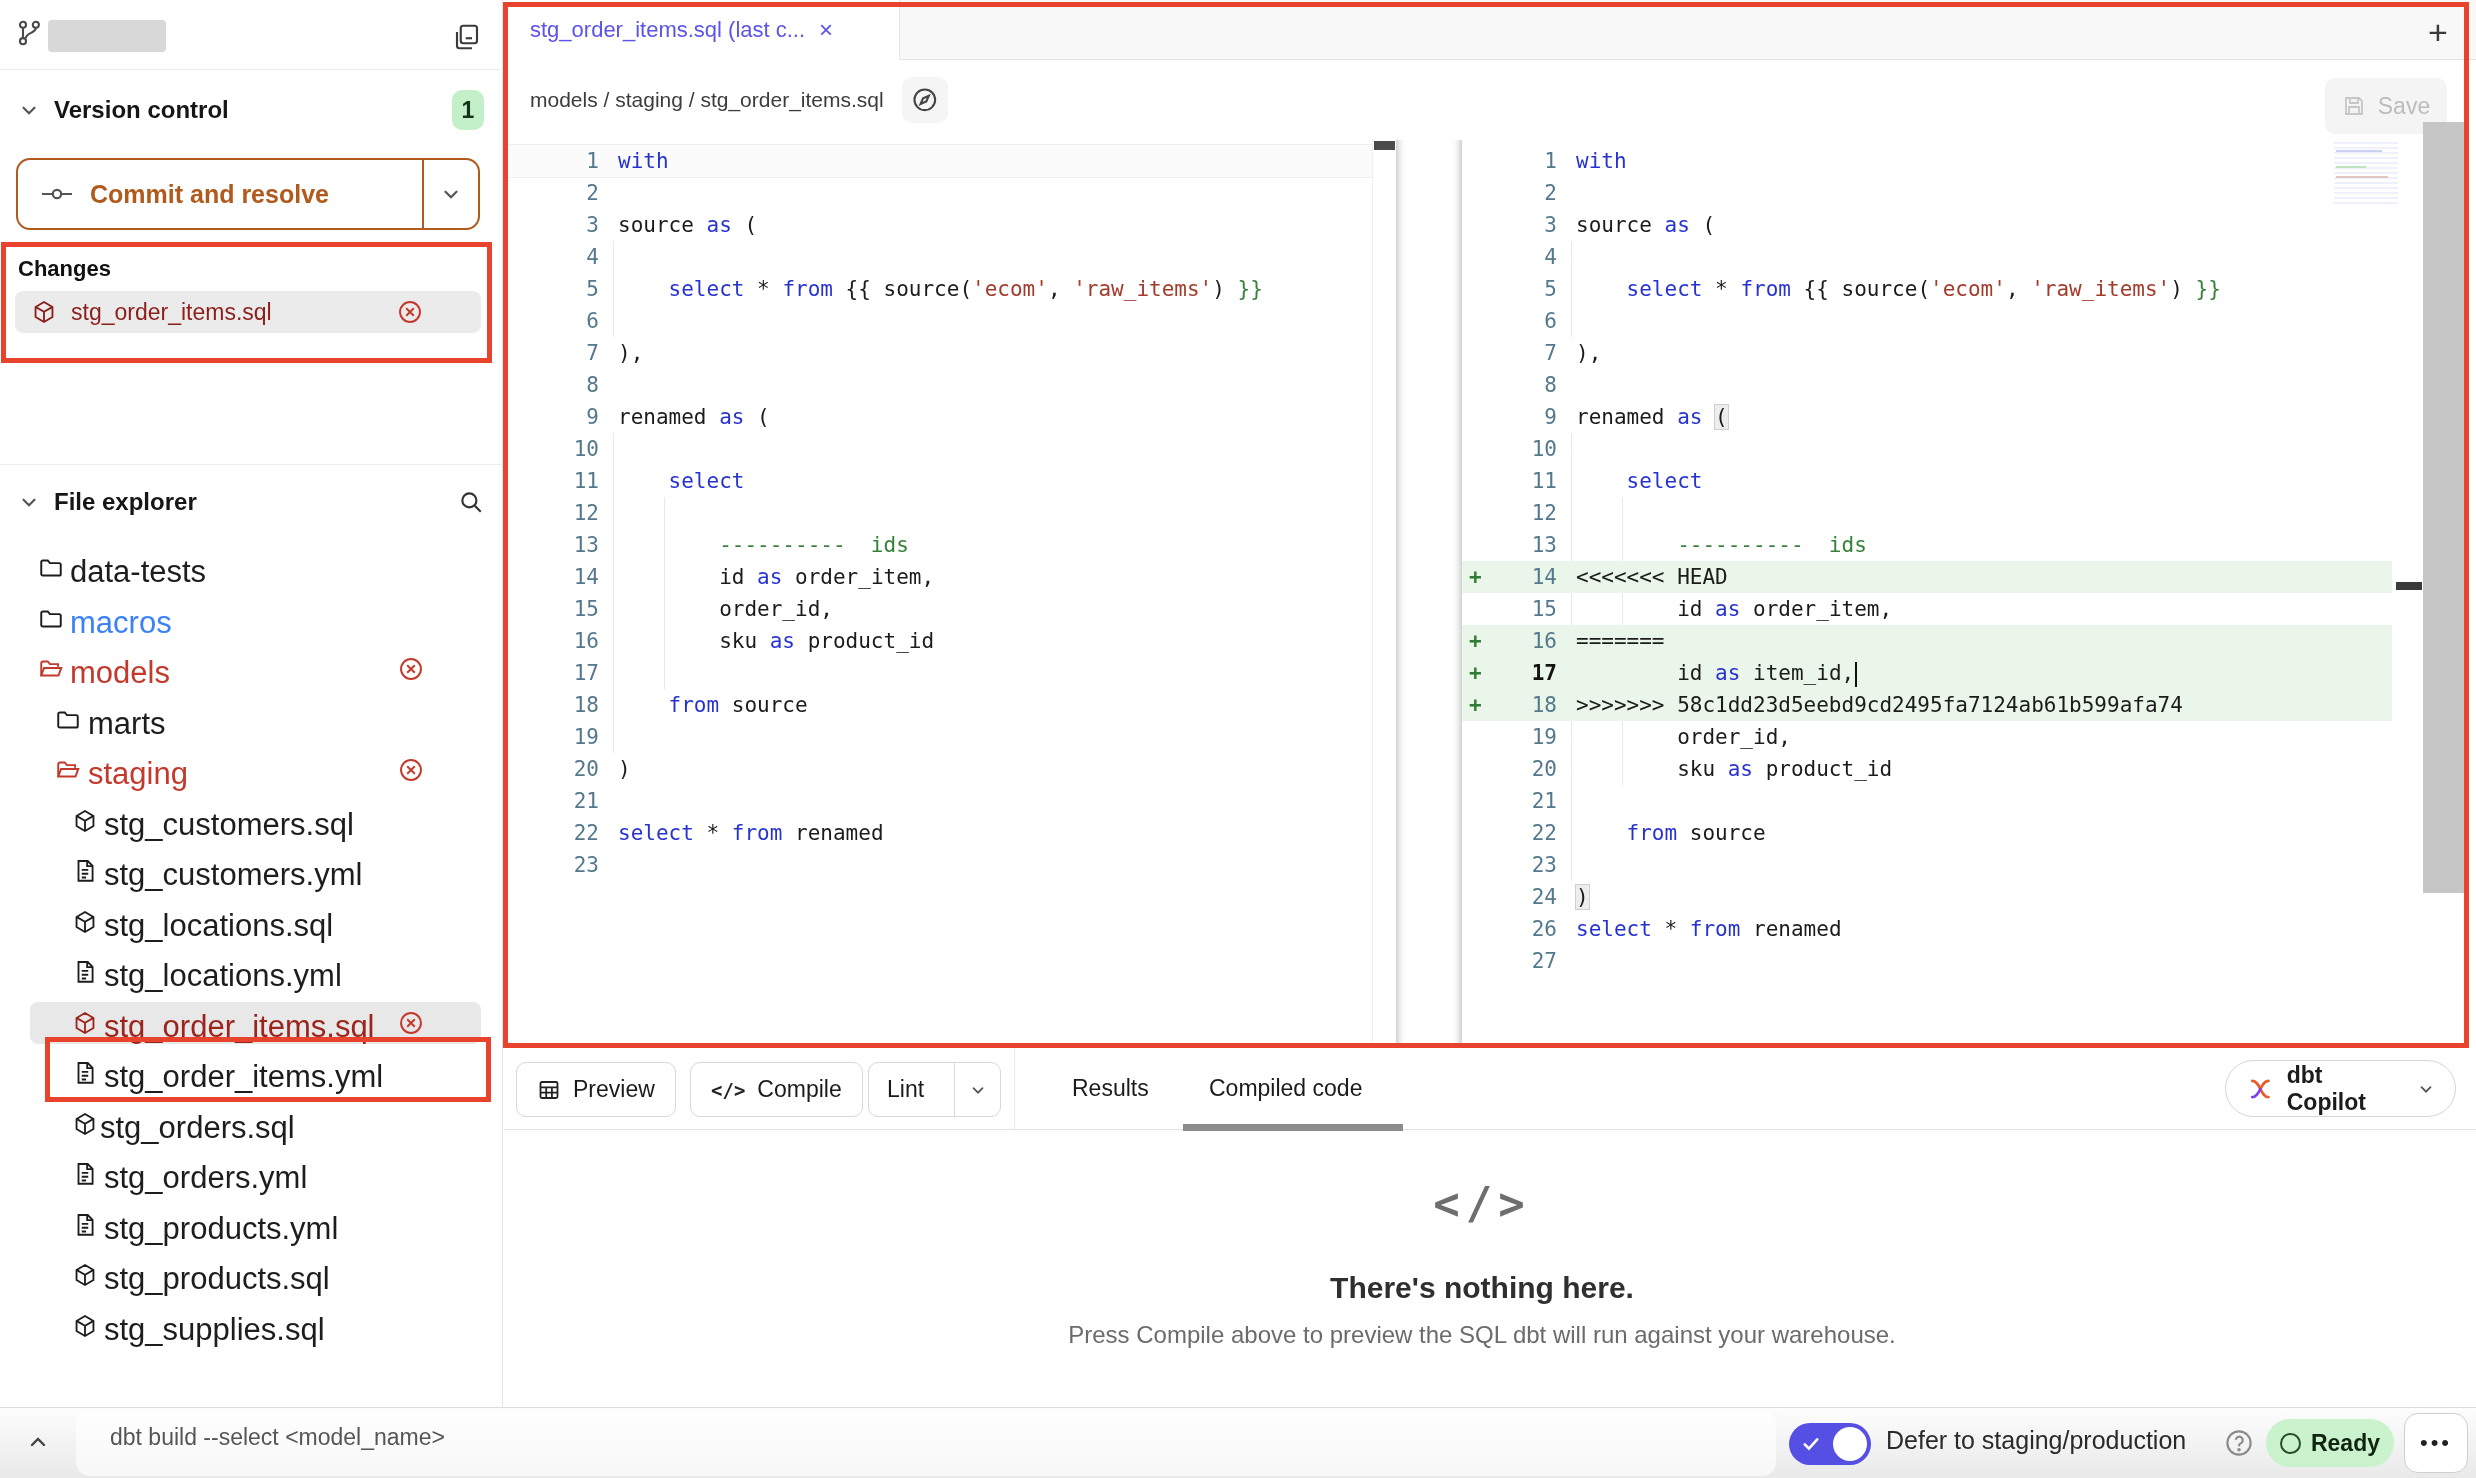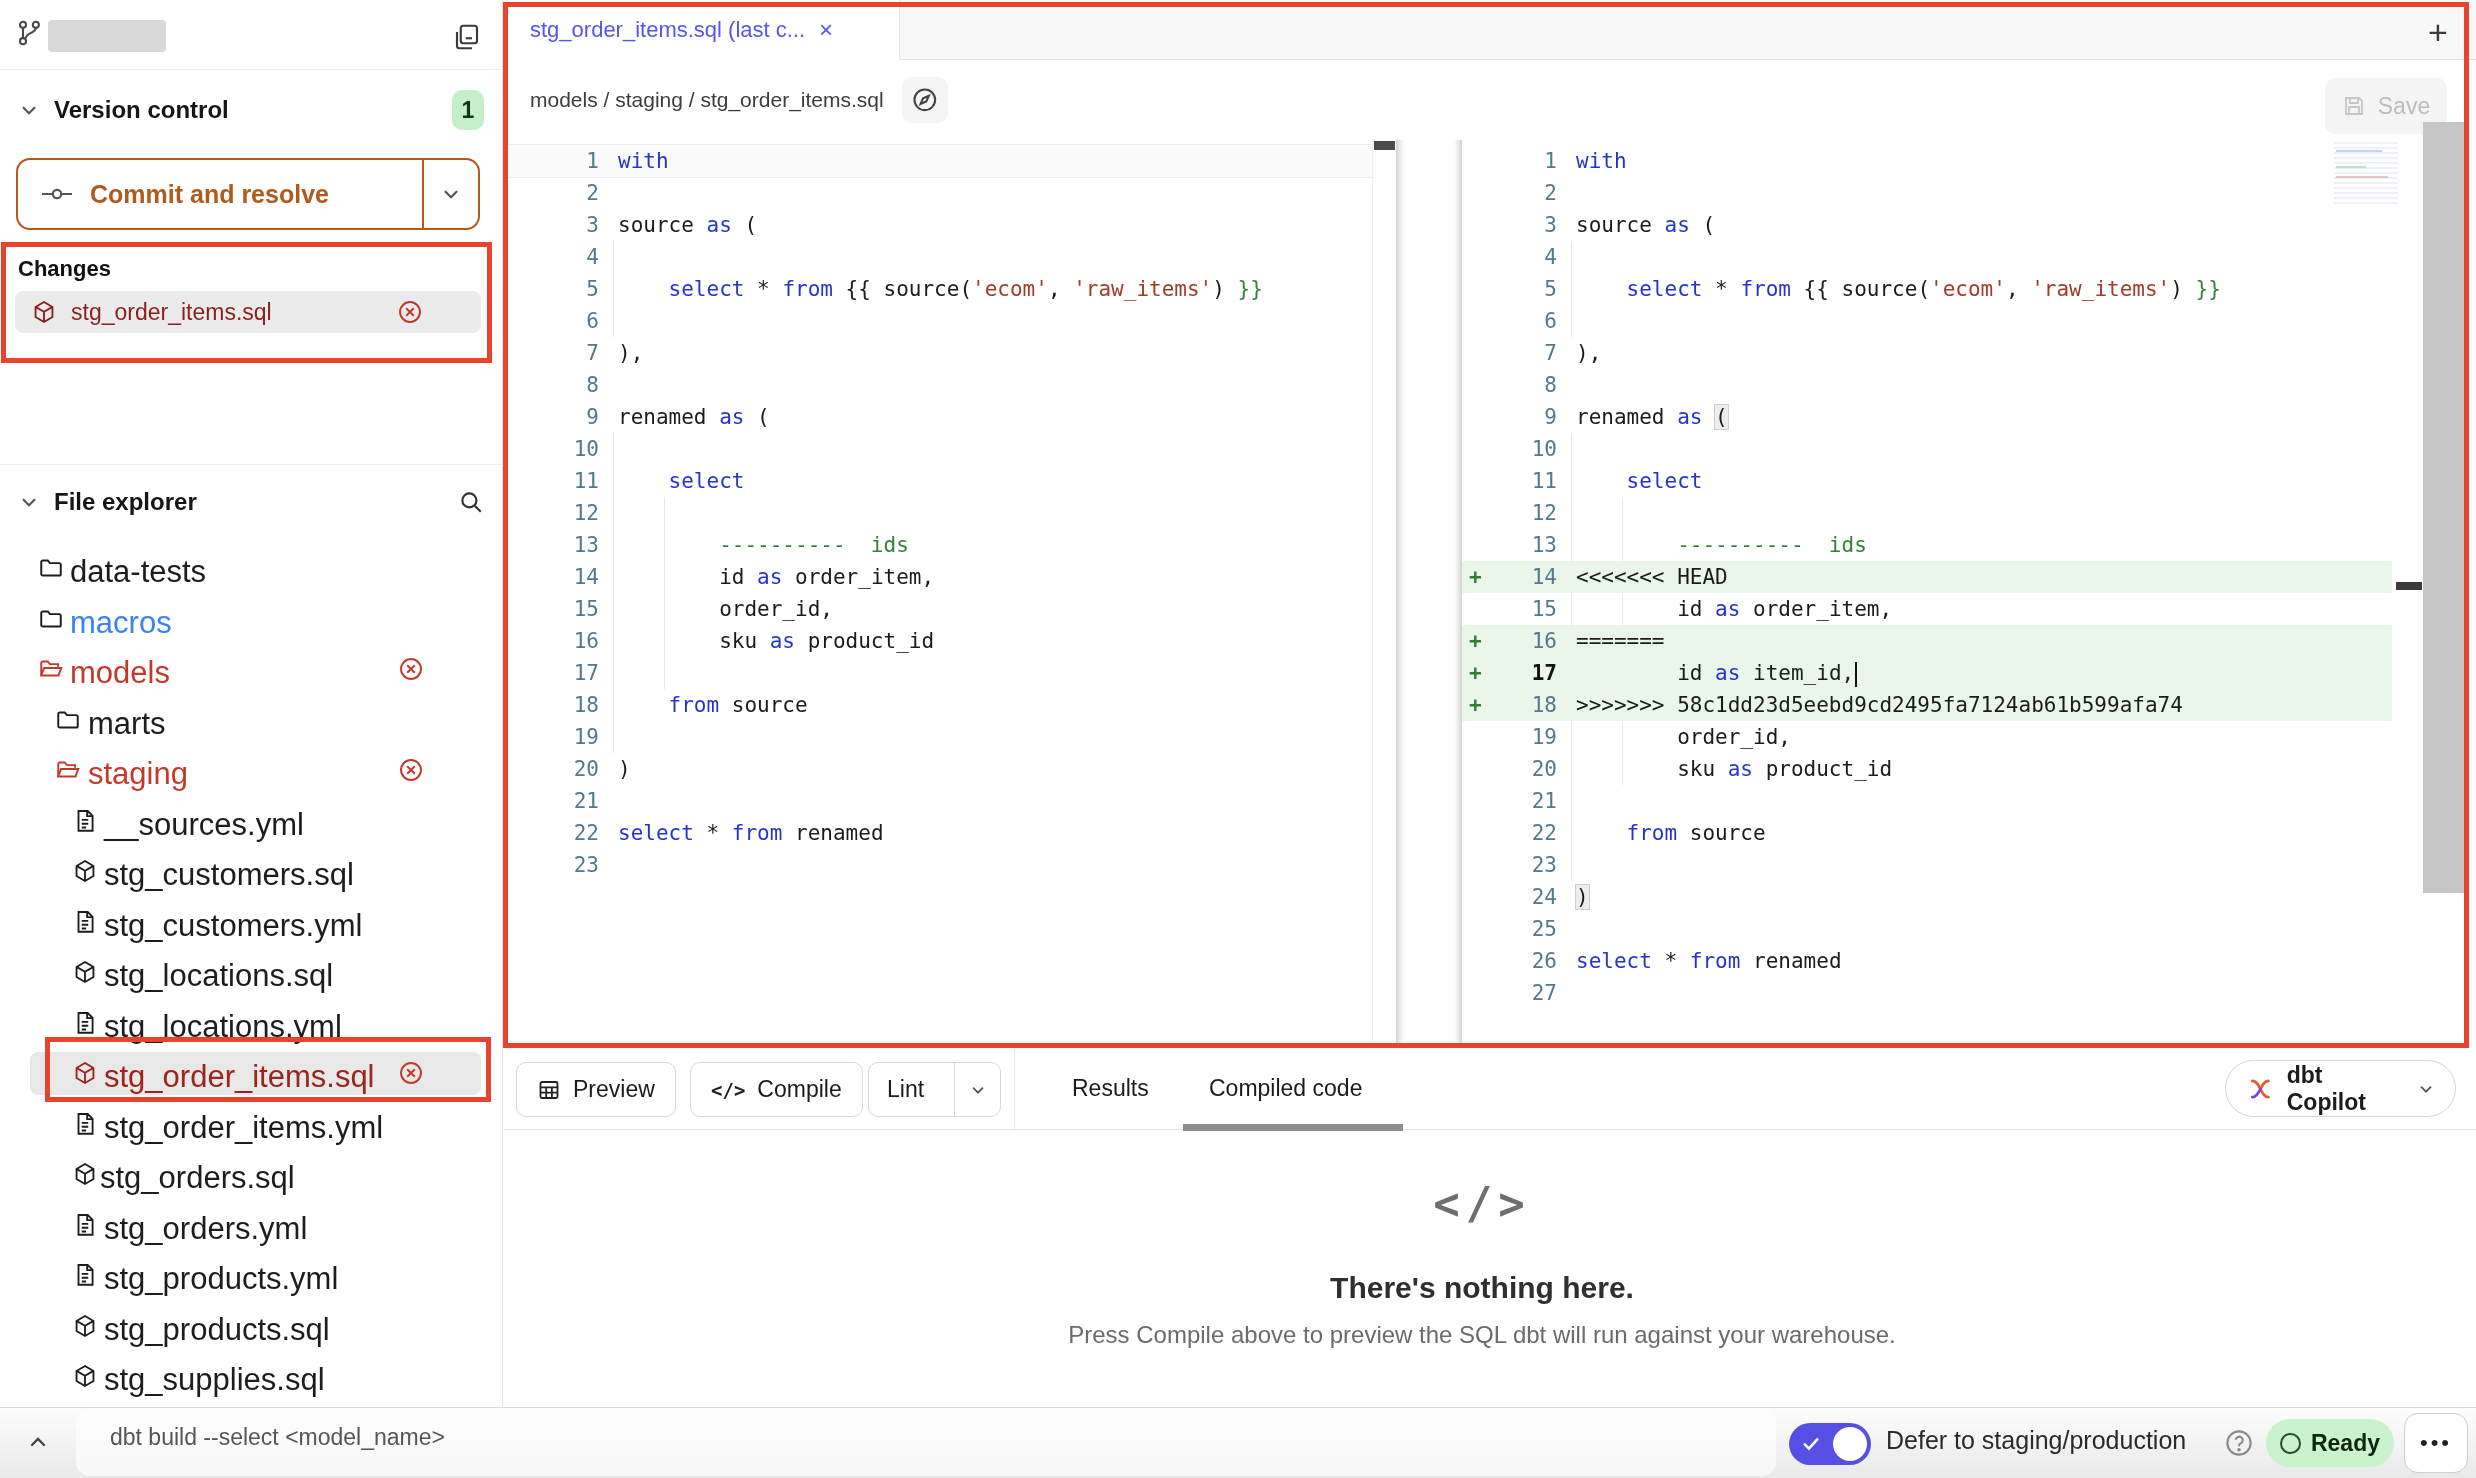--- a/index.html
+++ b/index.html
@@ -275,29 +275,20 @@
               <path d="M3 18l2.6-7h15.9l-2.6 7z"></path>
             </svg>
           </span>
           <span class="flabel" style="left: 88px; color: rgb(195, 57, 44);">staging</span>
           <span class="xcirc">
             <svg viewBox="0 0 24 24" width="100%" height="100%" fill="none" stroke="currentColor" stroke-width="1.8">
               <circle cx="12" cy="12" r="9.2"></circle>
               <path d="M8.5 8.5l7 7M15.5 8.5l-7 7"></path>
             </svg>
           </span>
-        </div>
-        <div class="frow">
-          <span class="ficon" style="left: 72px; color: rgb(29, 29, 29);">
-            <svg viewBox="0 0 24 24" width="100%" height="100%" fill="none" stroke="currentColor" stroke-width="1.7">
-              <path d="M6 2.8h8.5L19 7.3V21H6z"></path>
-              <path d="M14 3v4.5H19M9 11h6M9 14.5h6M9 18h4"></path>
-            </svg>
-          </span>
-          <span class="flabel" style="left: 104px; color: rgb(29, 29, 29);">__sources.yml</span>
         </div>
         <div class="frow">
           <span class="ficon" style="left: 72px; color: rgb(29, 29, 29);">
             <svg viewBox="0 0 24 24" width="100%" height="100%" fill="none" stroke="currentColor" stroke-width="1.7">
               <path d="M12 2.8l7.8 4.5v9.4L12 21.2l-7.8-4.5V7.3z"></path>
               <path d="M4.5 7.5L12 11.8l7.5-4.3M12 11.8V21"></path>
             </svg>
           </span>
           <span class="flabel" style="left: 104px; color: rgb(29, 29, 29);">stg_customers.sql</span>
         </div>
@@ -473,21 +464,20 @@
       <div class="row"><span class="gut"><span class="num">15</span></span><span class="codecell"><span class="guide" style="left: calc(0ch - 5px);"></span><span class="guide" style="left: calc(4ch - 5px);"></span><span>        id </span><span class="k">as</span><span> order_item,</span></span></div>
       <div class="row diff"><span class="gut"><span class="plus">+</span><span class="num">16</span></span><span class="codecell"><span>=======</span></span></div>
       <div class="row diff curline"><span class="gut"><span class="plus">+</span><span class="num">17</span></span><span class="codecell"><span>        id </span><span class="k">as</span><span> item_id,</span><span class="cursor"></span></span></div>
       <div class="row diff"><span class="gut"><span class="plus">+</span><span class="num">18</span></span><span class="codecell"><span>&gt;&gt;&gt;&gt;&gt;&gt;&gt; 58c1dd23d5eebd9cd2495fa7124ab61b599afa74</span></span></div>
       <div class="row"><span class="gut"><span class="num">19</span></span><span class="codecell"><span class="guide" style="left: calc(0ch - 5px);"></span><span class="guide" style="left: calc(4ch - 5px);"></span><span>        order_id,</span></span></div>
       <div class="row"><span class="gut"><span class="num">20</span></span><span class="codecell"><span class="guide" style="left: calc(0ch - 5px);"></span><span class="guide" style="left: calc(4ch - 5px);"></span><span>        sku </span><span class="k">as</span><span> product_id</span></span></div>
       <div class="row"><span class="gut"><span class="num">21</span></span><span class="codecell"><span class="guide" style="left: calc(0ch - 5px);"></span></span></div>
       <div class="row"><span class="gut"><span class="num">22</span></span><span class="codecell"><span class="guide" style="left: calc(0ch - 5px);"></span><span>    </span><span class="k">from</span><span> source</span></span></div>
       <div class="row"><span class="gut"><span class="num">23</span></span><span class="codecell"><span class="guide" style="left: calc(0ch - 5px);"></span></span></div>
       <div class="row"><span class="gut"><span class="num">24</span></span><span class="codecell"><span class="bm">)</span></span></div>
-      <div class="row"><span class="gut"><span class="num">25</span></span><span class="codecell"></span></div>
       <div class="row"><span class="gut"><span class="num">26</span></span><span class="codecell"><span class="k">select</span><span> * </span><span class="k">from</span><span> renamed</span></span></div>
       <div class="row"><span class="gut"><span class="num">27</span></span><span class="codecell"></span></div>
     </div>
 
   <div id="lp-track" class="abs"></div>
   <div id="lp-thumb" class="abs"></div>
   <div id="rp-track" class="abs"></div>
   <div id="rp-thumb" class="abs"></div>
   <div id="minimap" class="abs">
     <span class="mm1"></span>

